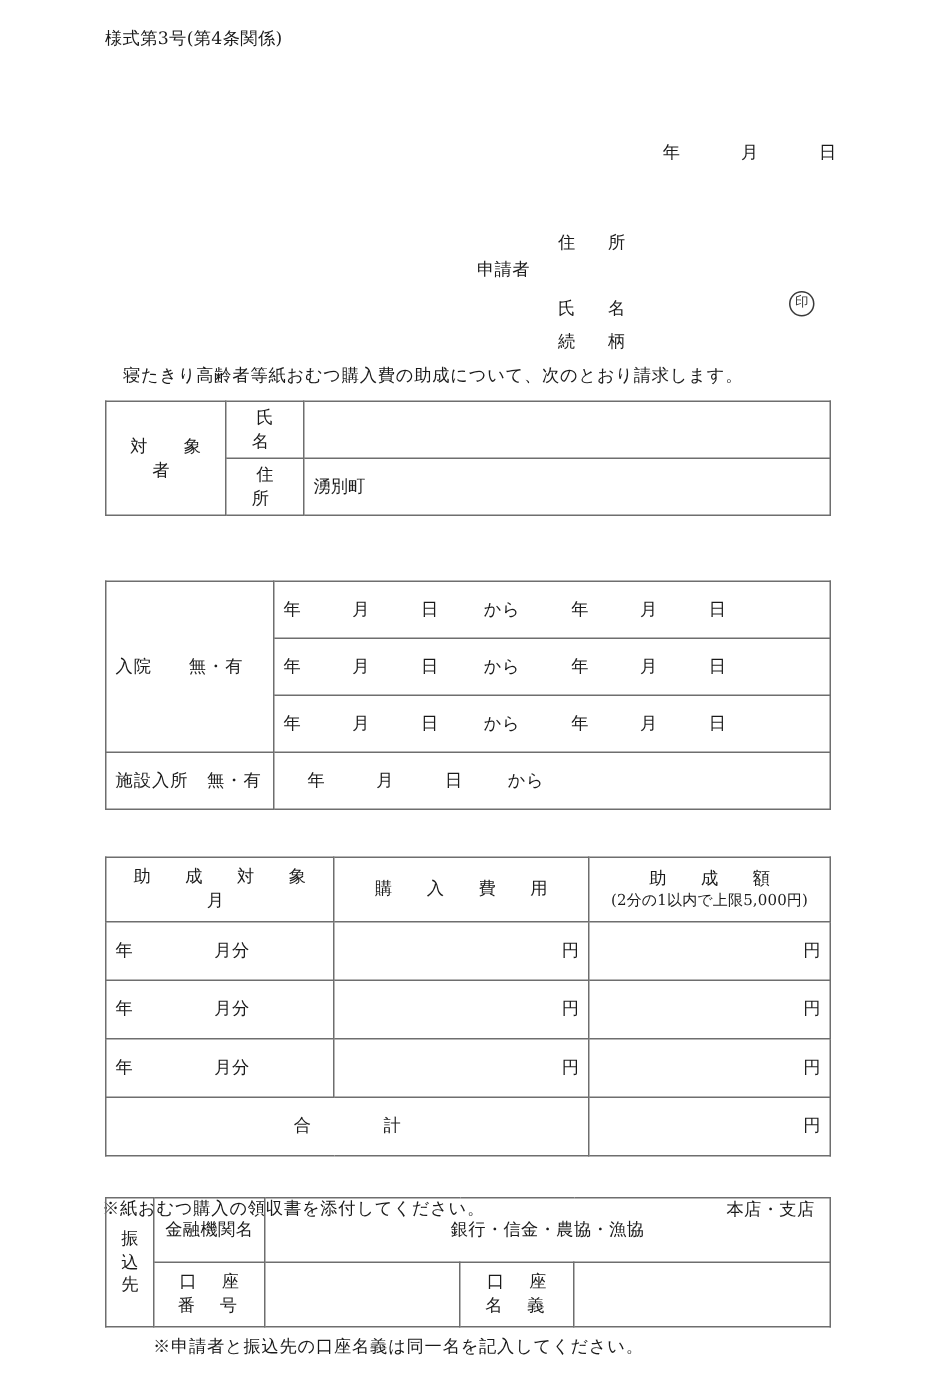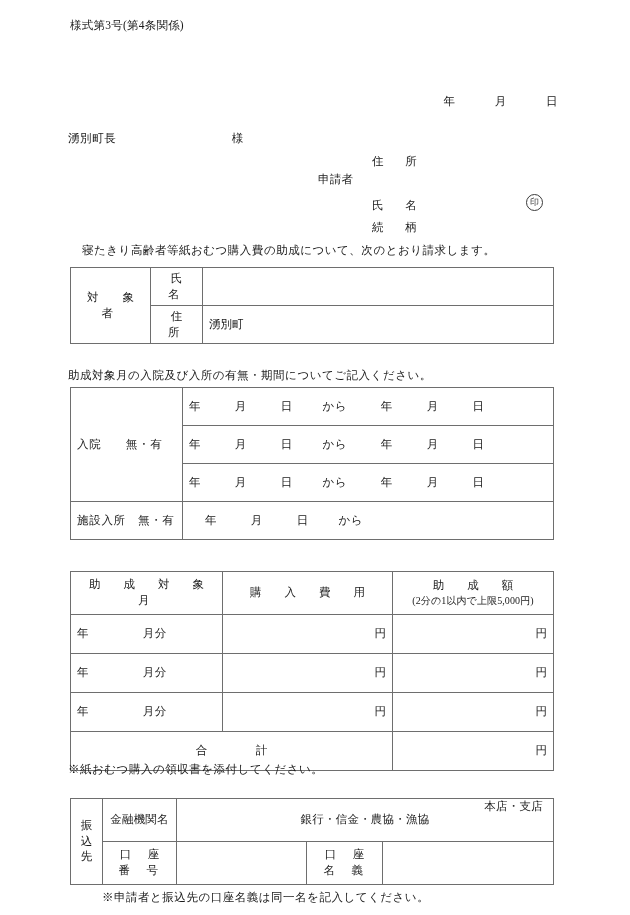--- a/index.html
+++ b/index.html
@@ -13,21 +13,20 @@
     position: relative;
     font-family: "DejaVu Serif", "Liberation Serif", serif;
     color: #1a1a1a;
     font-size: 11px;
     overflow: hidden;
   }
   .page {
     position: absolute;
     inset: 0;
     padding: 12px;
-    font-family: Liberation Serif, serif;
   }
 
   
   .form-no {
     position: absolute;
     left: 70px;
     top: 18px;
     font-size: 11.5px;
     letter-spacing: 0.02em;
   }
@@ -100,21 +99,21 @@
   }
 
   
   .stmt {
     position: absolute;
     font-size: 11.5px;
     letter-spacing: 0.045em;
   }
   .stmt-main { left: 82px; top: 243px; text-align: center; }
   .stmt-hosp { left: 68px; top: 368px; }
-  .note-receipt { left: 68px; top: 762px; }
+  .note-receipt { left: 68px; top: 798px; }
   .note-account { left: 68px; top: 890px; margin-left: 34px; }
 
   
   table.frm {
     position: absolute;
     border-collapse: collapse;
     font-size: 11.5px;
     table-layout: fixed;
   }
   table.frm td {
@@ -173,24 +172,20 @@
 
   <div class="form-no">様式第3号(第4条関係)</div>
 
 
   <div class="date-line">
     <span class="y">年</span>
     <span class="m">月</span>
     <span class="d">日</span>
   </div>
 
-  <div class="addressee">
-    <span>湧別町長</span>
-    <span class="sama">様</span>
-  </div>
 
   <div class="applicant">
     <div class="ln">
       <span class="lbl">住　所</span>
     </div>
     <div class="ln"></div>
     <div class="ln">
       <span class="lbl">氏　名</span>
     </div>
     <div class="ln">
@@ -214,21 +209,20 @@
         <td class="c-label">氏　名</td>
         <td></td>
       </tr>
       <tr>
         <td class="c-label">住　所</td>
         <td>湧別町</td>
       </tr>
     </tbody>
   </table>
 
-  <div class="stmt stmt-hosp">助成対象月の入院及び入所の有無・期間についてご記入ください。</div>
 
   <table class="frm" id="tbl-hosp">
     <colgroup>
       <col style="width:112px">
         <col>
     </colgroup>
     <tbody>
       <tr>
         <td rowspan="3" class="hosp-lbl">入院　　無・有</td>
         <td class="dates">

